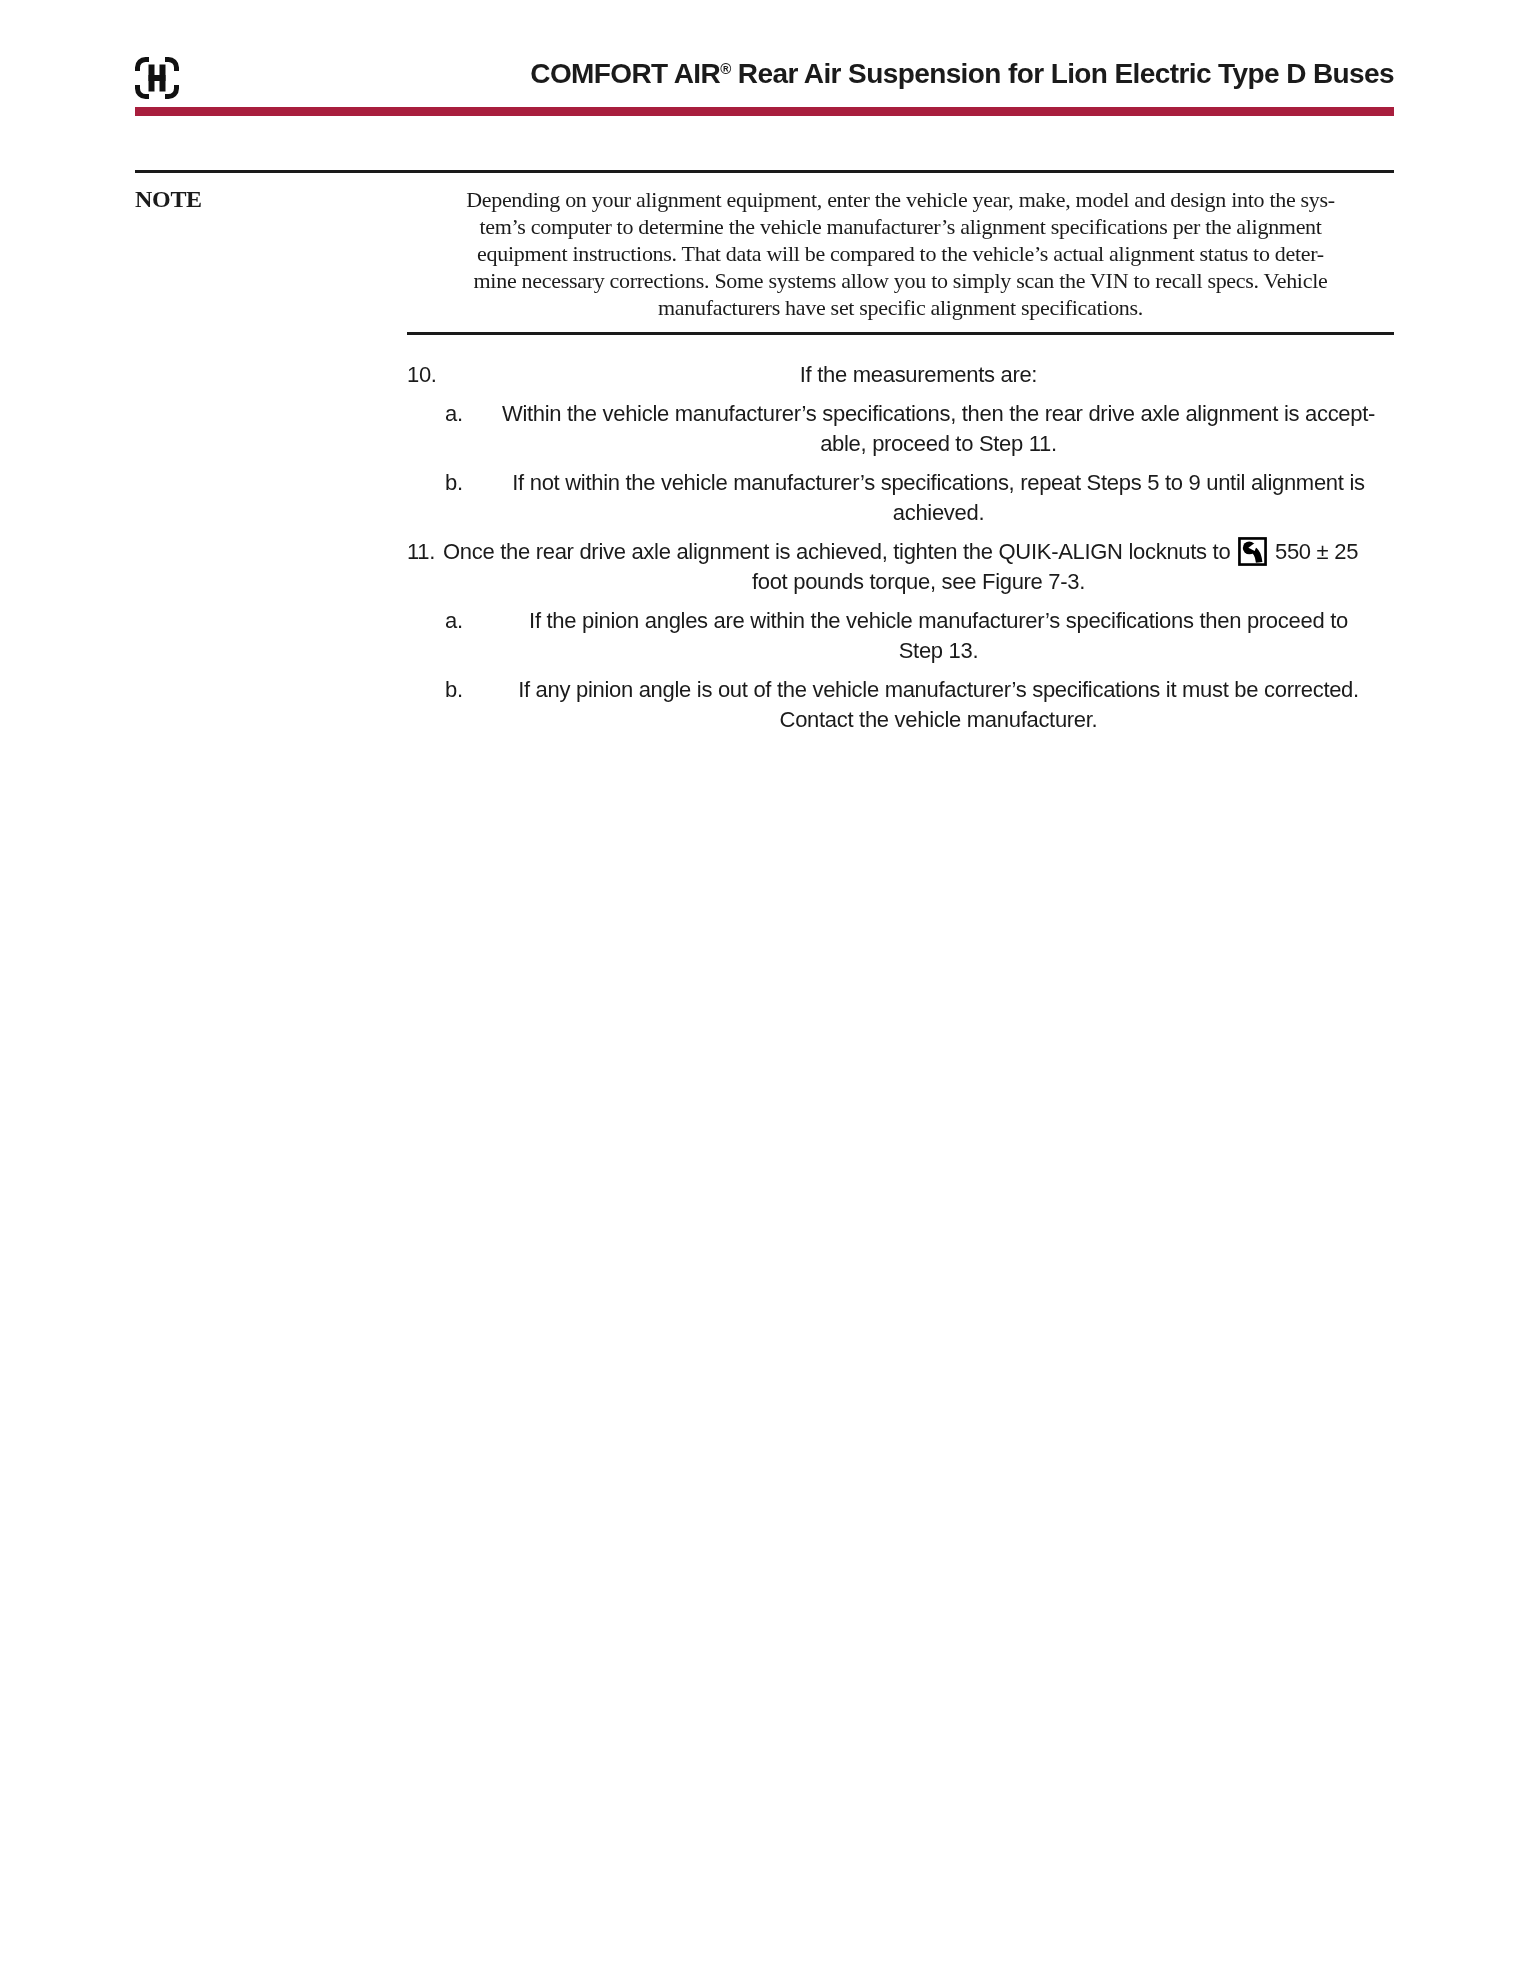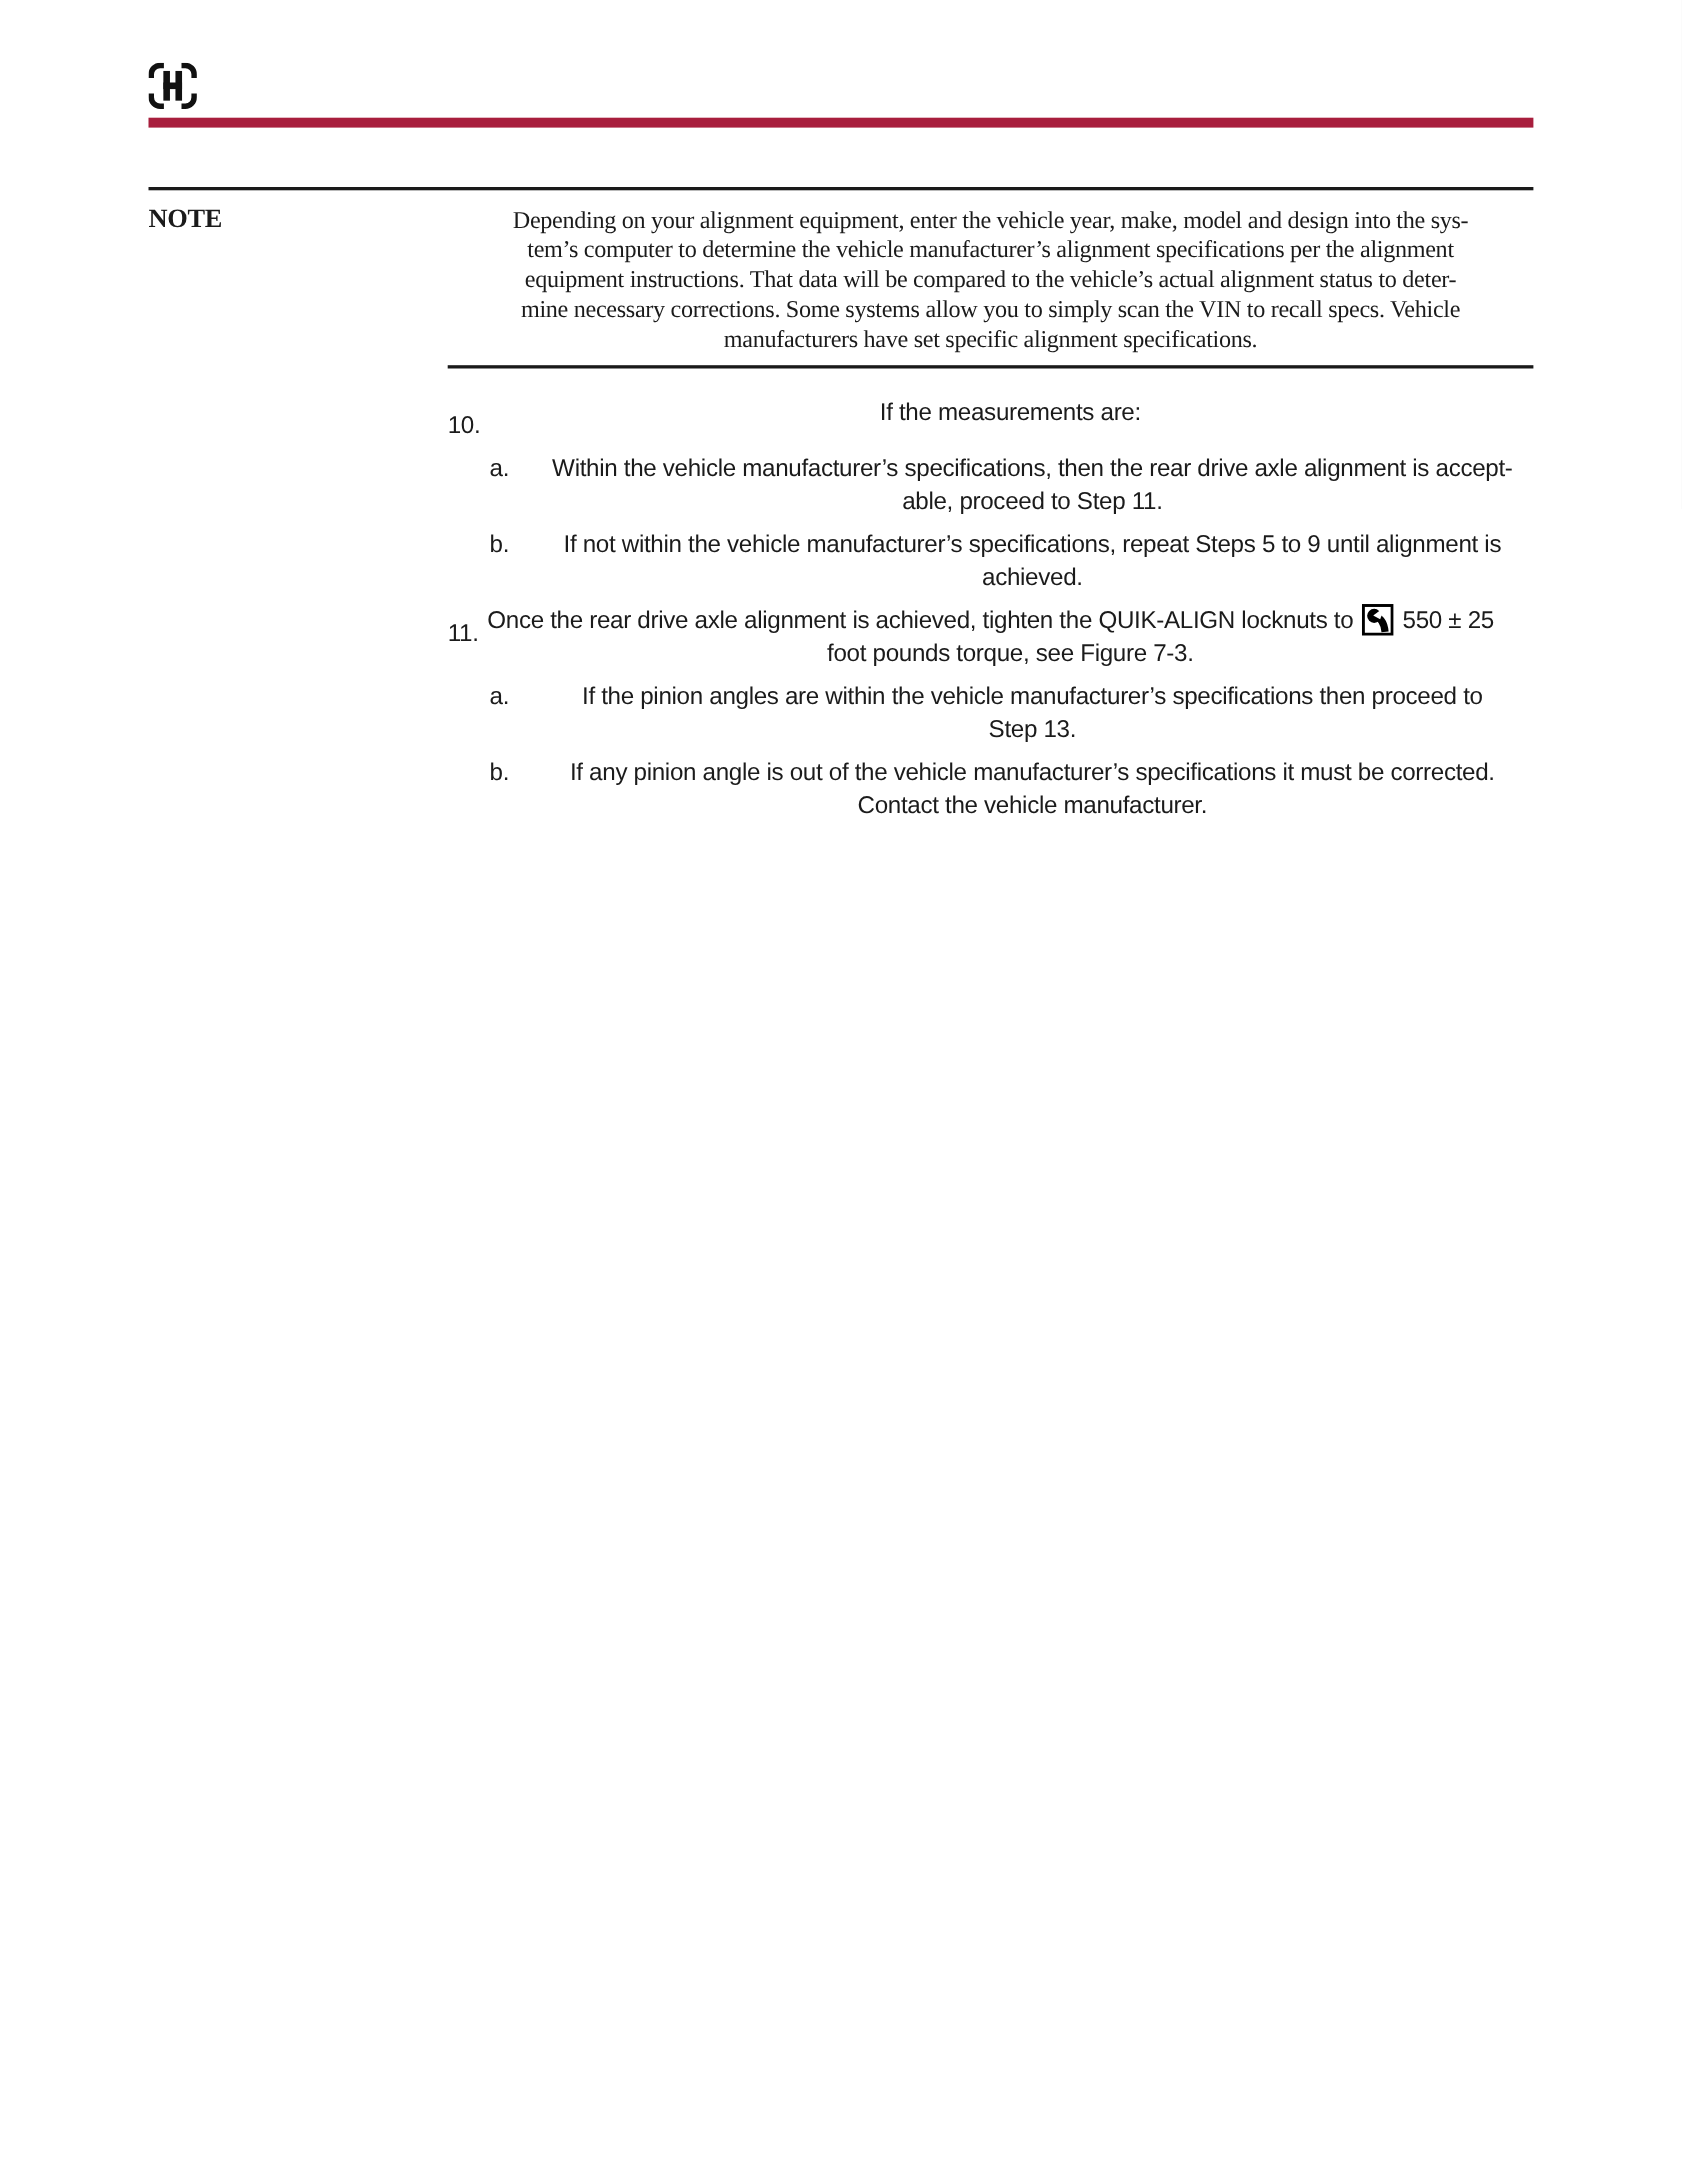--- a/index.html
+++ b/index.html
@@ -40,21 +40,21 @@
   .note-body {
     flex:1;
     font-size:22px; line-height:27px; letter-spacing:-0.3px;
     padding:13px 0 11px 0;
     border-bottom:3px solid #1a1a1a;
   }
 
   
   .steps { margin-top:25px; font-size:22px; line-height:30px; letter-spacing:-0.3px; }
   .step { display:flex; margin-left:272px; margin-top:9px; }
-  .step .num { width:36px; flex:0 0 36px;margin-top:12px; }
+  .step .num { width:36px; flex:0 0 36px; }
   .step .stext { flex:1; }
   .substep { display:flex; margin-left:310px; margin-top:9px; }
   .substep .letter { width:38px; flex:0 0 38px; }
   .substep .stext { flex:1; }
   .lines { white-space:pre;text-align:center; }
 
   .torque-icon {
     display:inline-block; width:29px; height:29px;
     vertical-align:-7px; margin:0 2px;
   }
@@ -83,20 +83,21 @@
         <svg viewBox="0 0 44 42" xmlns="http://www.w3.org/2000/svg">
           <path d="M14 2.5 h-3.5 a8 8 0 0 0 -8 8 v3.5" fill="none" stroke="#111" stroke-width="5"></path>
           <path d="M30 2.5 h3.5 a8 8 0 0 1 8 8 v3.5" fill="none" stroke="#111" stroke-width="5"></path>
           <path d="M41.5 28 v3.5 a8 8 0 0 1 -8 8 H30" fill="none" stroke="#111" stroke-width="5"></path>
           <path d="M2.5 28 v3.5 a8 8 0 0 0 8 8 H14" fill="none" stroke="#111" stroke-width="5"></path>
           <rect x="13.5" y="7.5" width="6" height="27" fill="#111"></rect>
           <rect x="24.5" y="7.5" width="6" height="27" fill="#111"></rect>
           <rect x="13.5" y="18" width="17" height="6" fill="#111"></rect>
         </svg>
       </span>
+      <div class="doc-title"><span>COMFORT AIR</span><sup>®</sup><span> Rear Air Suspension for Lion Electric Type D Buses</span></div>
     </div>
     <div class="accent-bar" style="--accent:#A81E3D; background:#A81E3D;"></div>
 
     <div class="note-row">
       <div class="note-label">NOTE</div>
       <div class="note-body lines">Depending on your alignment equipment, enter the vehicle year, make, model and design into the sys-
 tem’s computer to determine the vehicle manufacturer’s alignment specifications per the alignment
 equipment instructions. That data will be compared to the vehicle’s actual alignment status to deter-
 mine necessary corrections. Some systems allow you to simply scan the VIN to recall specs. Vehicle
 manufacturers have set specific alignment specifications.</div>

